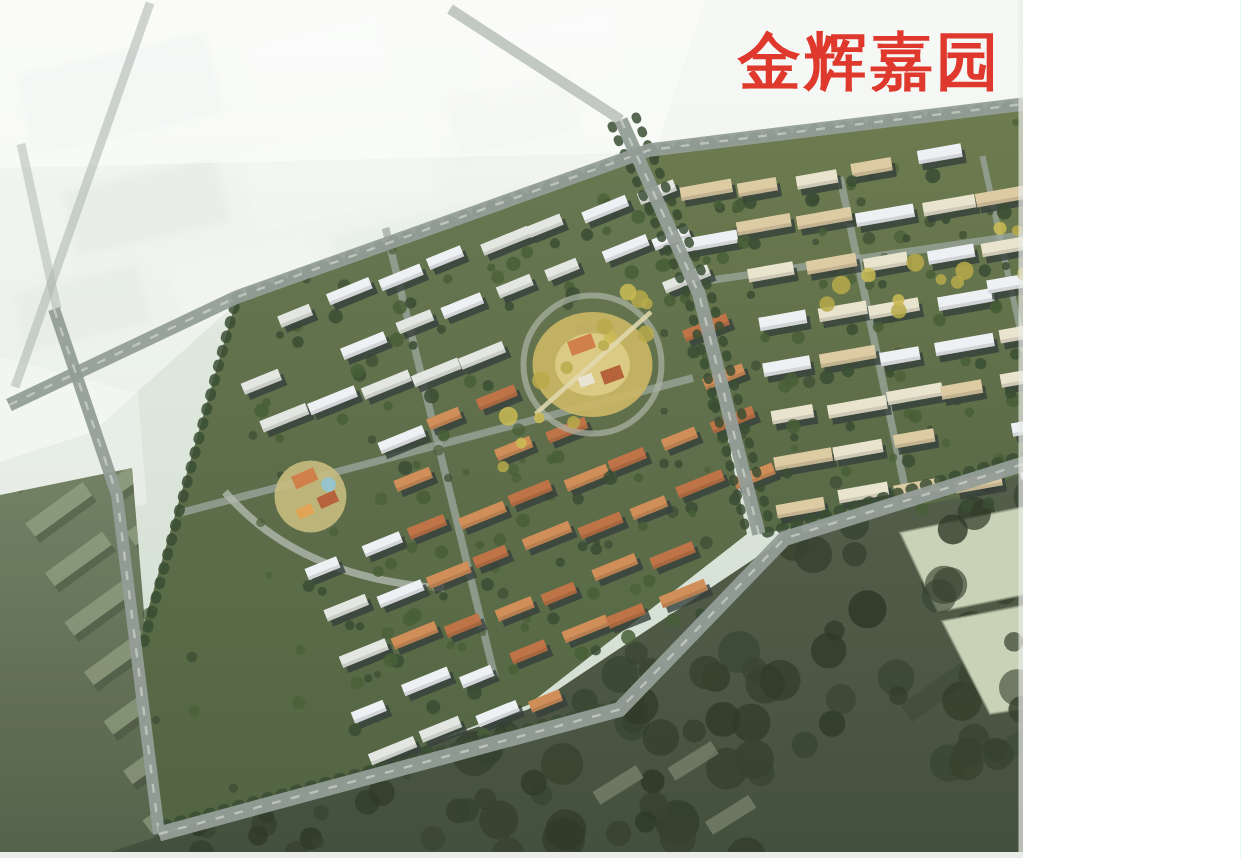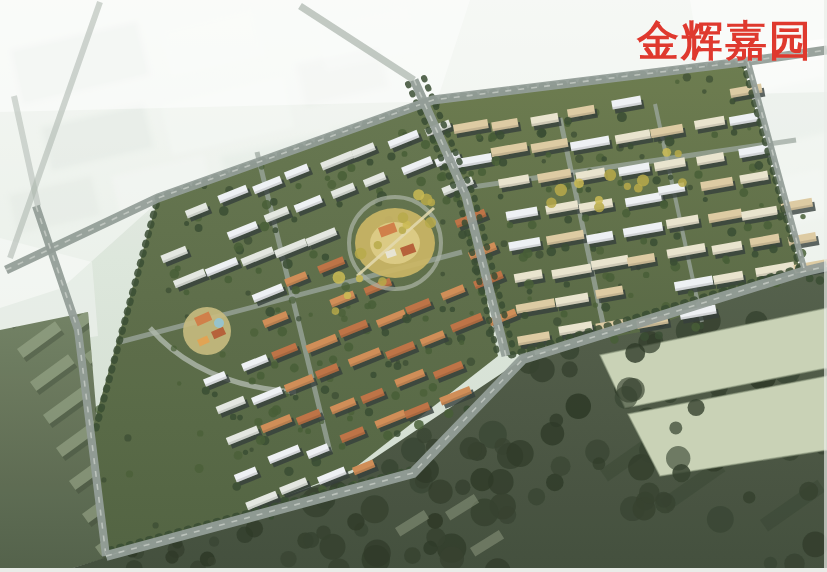--- a/index.html
+++ b/index.html
@@ -1,16 +1,16 @@
 <!DOCTYPE html>
 <html><head>
 <meta charset="utf-8">
 <style>
   html,body{margin:0;padding:0;background:#ffffff;}
-  .stage{position:relative;width:827px;height:572px;overflow:hidden;
+  .stage{position:relative;width:682px;height:572px;overflow:hidden;
          background:#86efac;font-family:"DejaVu Sans","Liberation Sans",sans-serif;}
   #scene-holder, #scene-holder svg{position:absolute;left:0;top:0;width:827px;height:572px;display:block;}
   .title{position:absolute;top:20px;right:14px;font-size:42px;font-weight:bold;
          letter-spacing:2px;line-height:1;white-space:nowrap;
          text-shadow:0 0 3px rgba(255,255,255,.35);}
   .border-b{position:absolute;left:0;bottom:0;width:827px;height:4px;}
   .border-r{position:absolute;top:0;right:0;width:3px;height:572px;opacity:.7;}
 </style>
 </head>
 <body>

